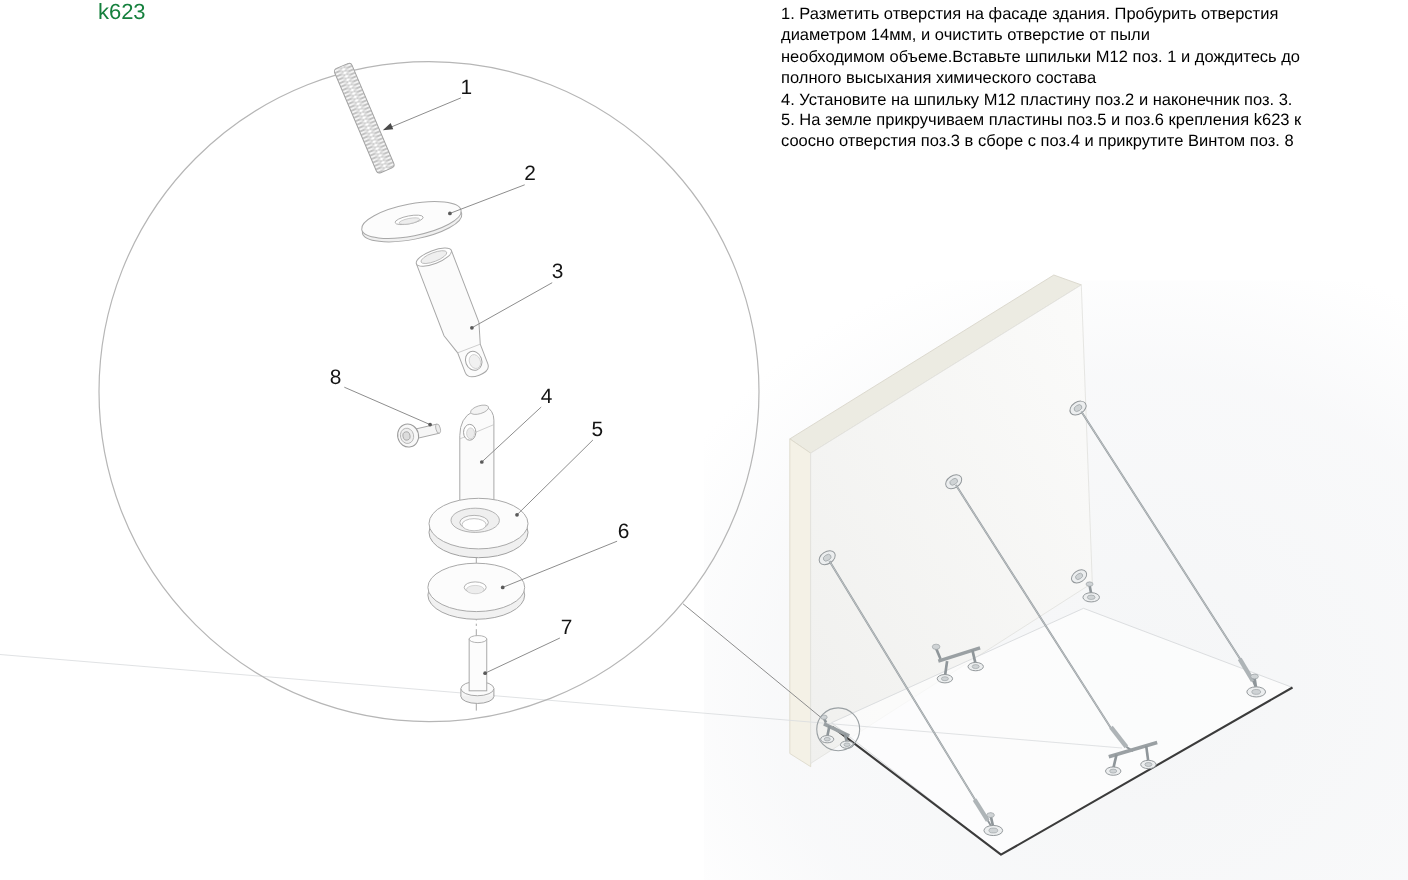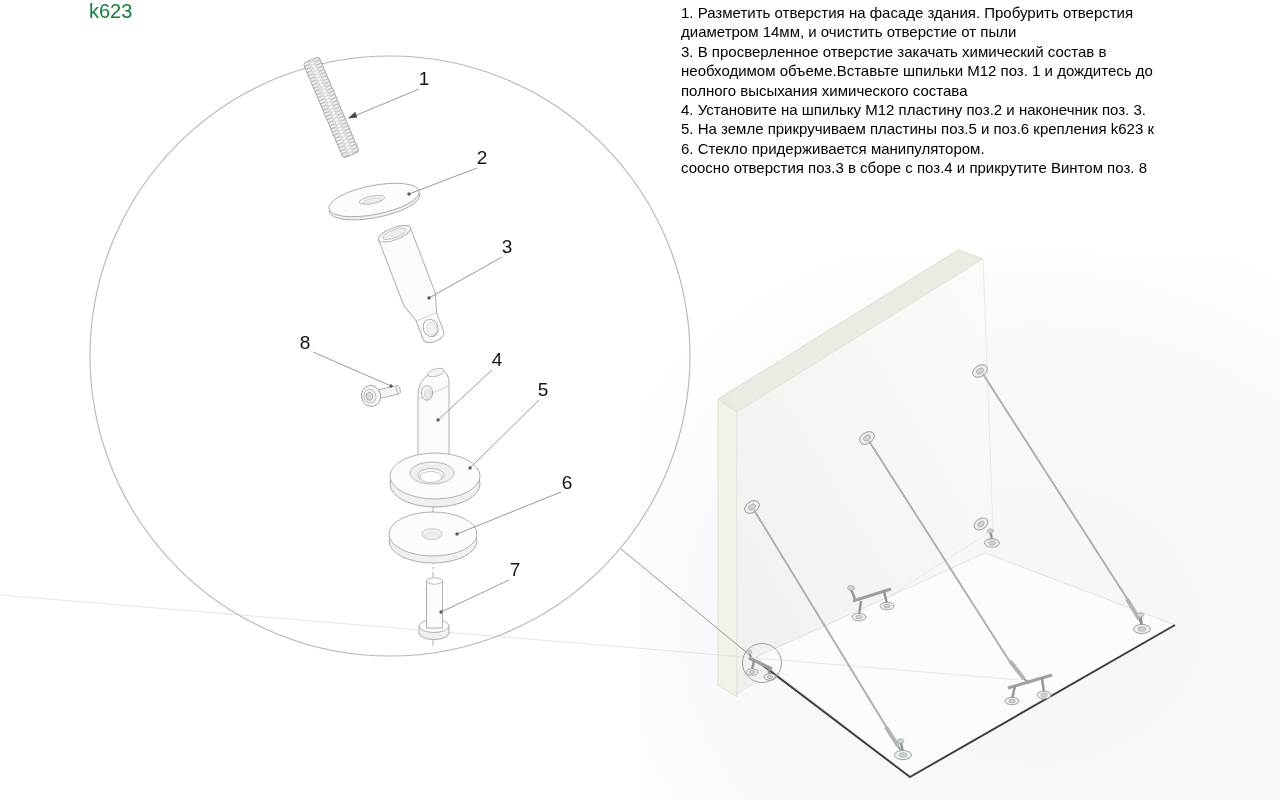--- a/index.html
+++ b/index.html
@@ -1,21 +1,21 @@
 <!DOCTYPE html>
 <html><head>
 <meta charset="utf-8">
 <style>
   html,body{margin:0;padding:0;background:#ffffff;}
   body{width:1280px;height:800px;overflow:hidden;
        font-family:"Liberation Sans","DejaVu Sans",sans-serif;}
   .page{position:relative;width:1280px;height:800px;background:#fff;}
   .diagram-svg{position:absolute;left:0;top:0;width:1280px;height:800px;}
   .drawing-title{position:absolute;left:89px;top:0;font-size:20px;color:#15803d;}
-  .instructions{position:absolute;left:681px;top:3px;font-size:15px;line-height:19.4px;
+  .instructions{position:absolute;left:710px;top:3px;font-size:15px;line-height:19.4px;
                 color:#000;white-space:nowrap;}
   
   .sk{stroke:#b6b6b6;stroke-width:1.1;fill:none;}
   .ld{stroke:#8c8c8c;stroke-width:0.9;fill:none;}
   .co{font-size:19px;fill:#141414;}
   .mf{fill:#eceeef;stroke:#93989b;stroke-width:0.9;}
   .mc{fill:#cfd3d5;stroke:#9aa0a3;stroke-width:0.6;}
   .stud{stroke:#8f969a;stroke-width:2.4;fill:none;}
   .tbar{stroke:#9aa0a3;stroke-width:3.2;fill:none;}
   .rod{stroke:#8f969a;stroke-width:1.7;fill:none;}
@@ -257,22 +257,20 @@
       <text class="co" x="515" y="576" text-anchor="middle">7</text>
     </g>
   </g>
 </svg>
 
   <div class="drawing-title">k623</div>
 
   <div class="instructions">
     <div>1. Разметить отверстия на фасаде здания. Пробурить отверстия</div>
     <div>диаметром 14мм, и очистить отверстие от пыли</div>
-    <div>3. В просверленное отверстие закачать химический состав в</div>
     <div>необходимом объеме.Вставьте шпильки М12 поз. 1 и дождитесь до</div>
     <div>полного высыхания химического состава</div>
     <div>4. Установите на шпильку М12 пластину поз.2 и наконечник поз. 3.</div>
     <div>5. На земле прикручиваем пластины поз.5 и поз.6 крепления k623 к</div>
-    <div>6. Стекло придерживается манипулятором.</div>
     <div>соосно отверстия поз.3 в сборе с поз.4 и прикрутите Винтом поз. 8</div>
   </div>
 
 </div>
 
 </body></html>

